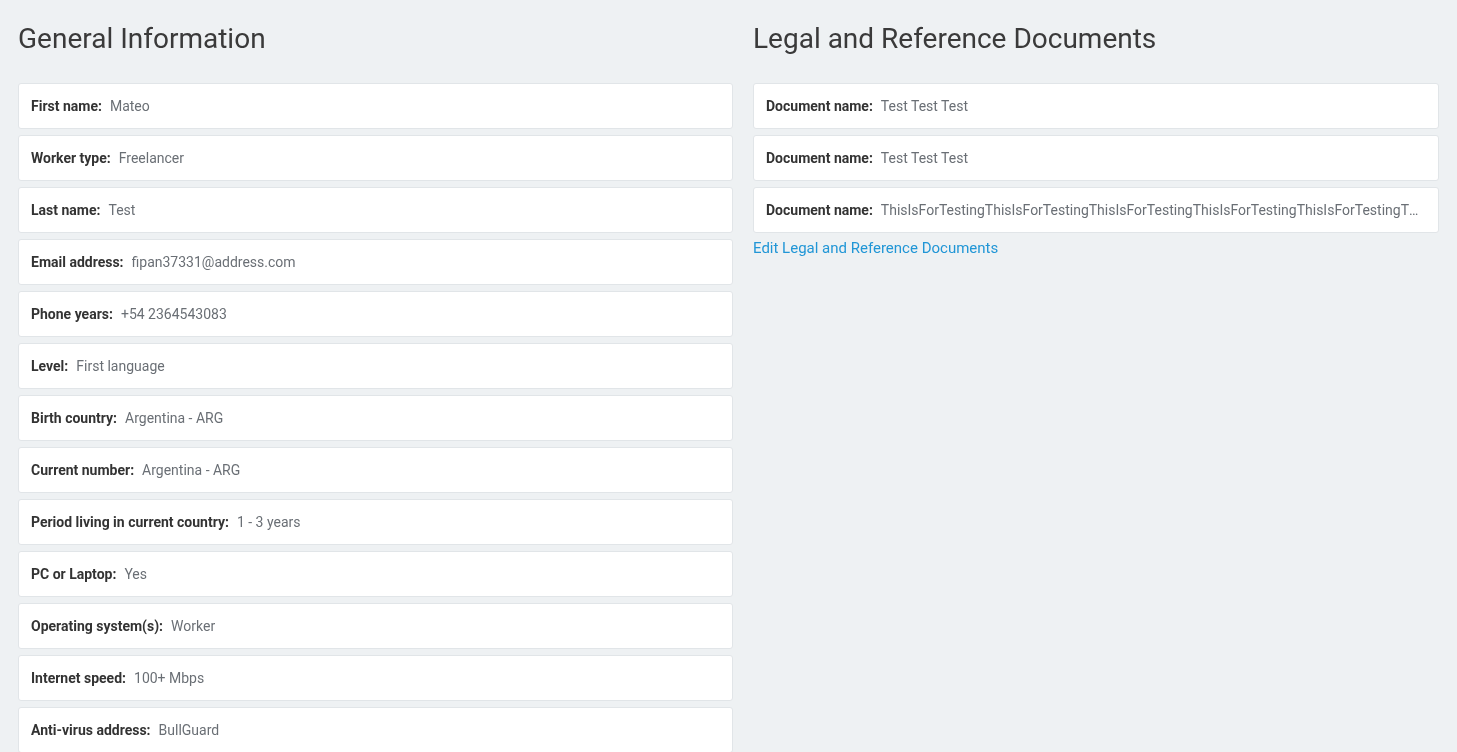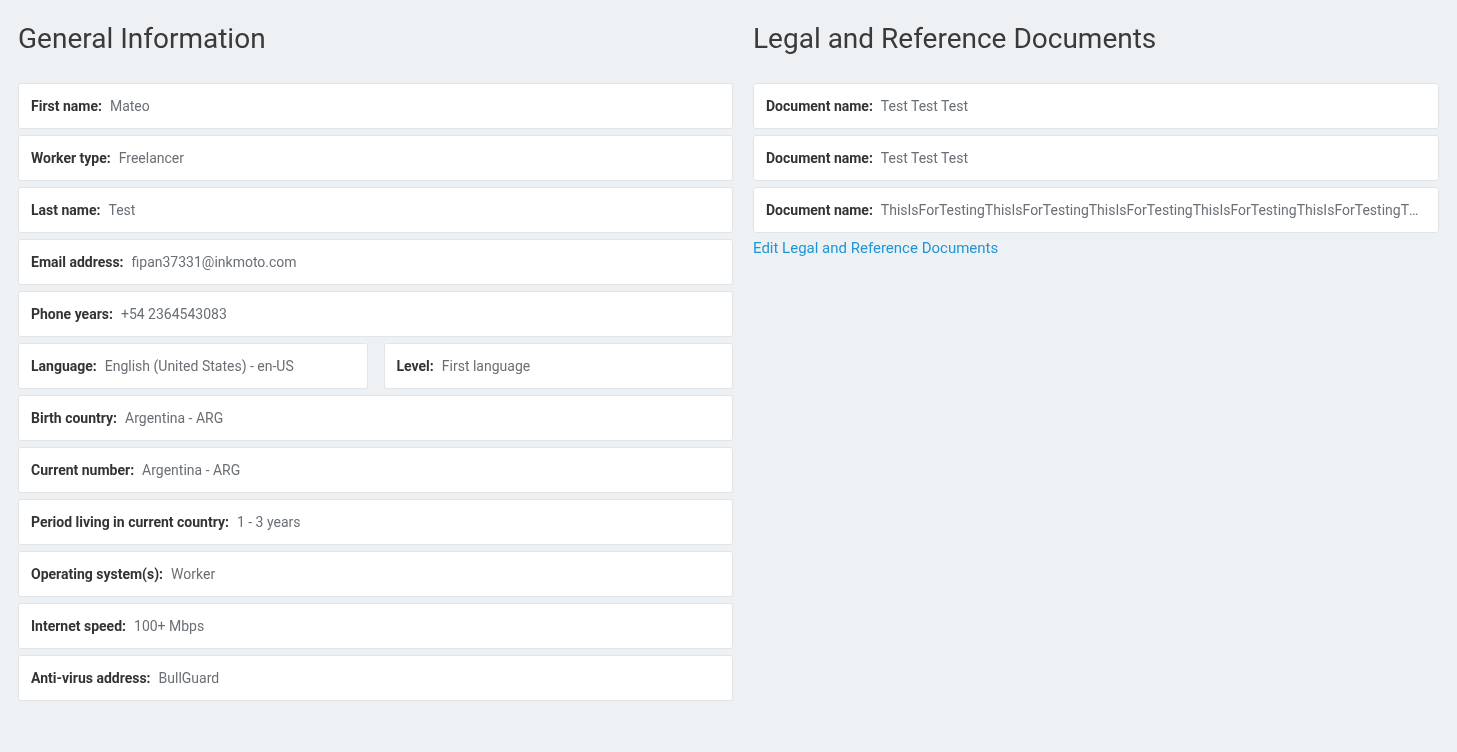--- a/index.html
+++ b/index.html
@@ -88,33 +88,29 @@
       <span class="card-value">Freelancer</span>
     </div>
 
     <div class="card">
       <span class="card-label">Last name:</span>
       <span class="card-value">Test</span>
     </div>
 
     <div class="card">
       <span class="card-label">Email address:</span>
-      <span class="card-value">fipan37331@inkmoto.com</span>
+      <span class="card-value">fipan37331@address.com</span>
     </div>
 
     <div class="card">
       <span class="card-label">Phone years:</span>
       <span class="card-value">+54 2364543083</span>
     </div>
 
     <div class="row-pair">
-      <div class="card">
-        <span class="card-label">Language:</span>
-        <span class="card-value">English (United States) - en-US</span>
-      </div>
       <div class="card">
         <span class="card-label">Level:</span>
         <span class="card-value">First language</span>
       </div>
     </div>
 
     <div class="card">
       <span class="card-label">Birth country:</span>
       <span class="card-value">Argentina - ARG</span>
     </div>
@@ -122,20 +118,24 @@
     <div class="card">
       <span class="card-label">Current number:</span>
       <span class="card-value">Argentina - ARG</span>
     </div>
 
     <div class="card">
       <span class="card-label">Period living in current country:</span>
       <span class="card-value">1 - 3 years</span>
     </div>
 
+    <div class="card">
+      <span class="card-label">PC or Laptop:</span>
+      <span class="card-value">Yes</span>
+    </div>
 
     <div class="card">
       <span class="card-label">Operating system(s):</span>
       <span class="card-value">Worker</span>
     </div>
 
     <div class="card">
       <span class="card-label">Internet speed:</span>
       <span class="card-value">100+ Mbps</span>
     </div>

